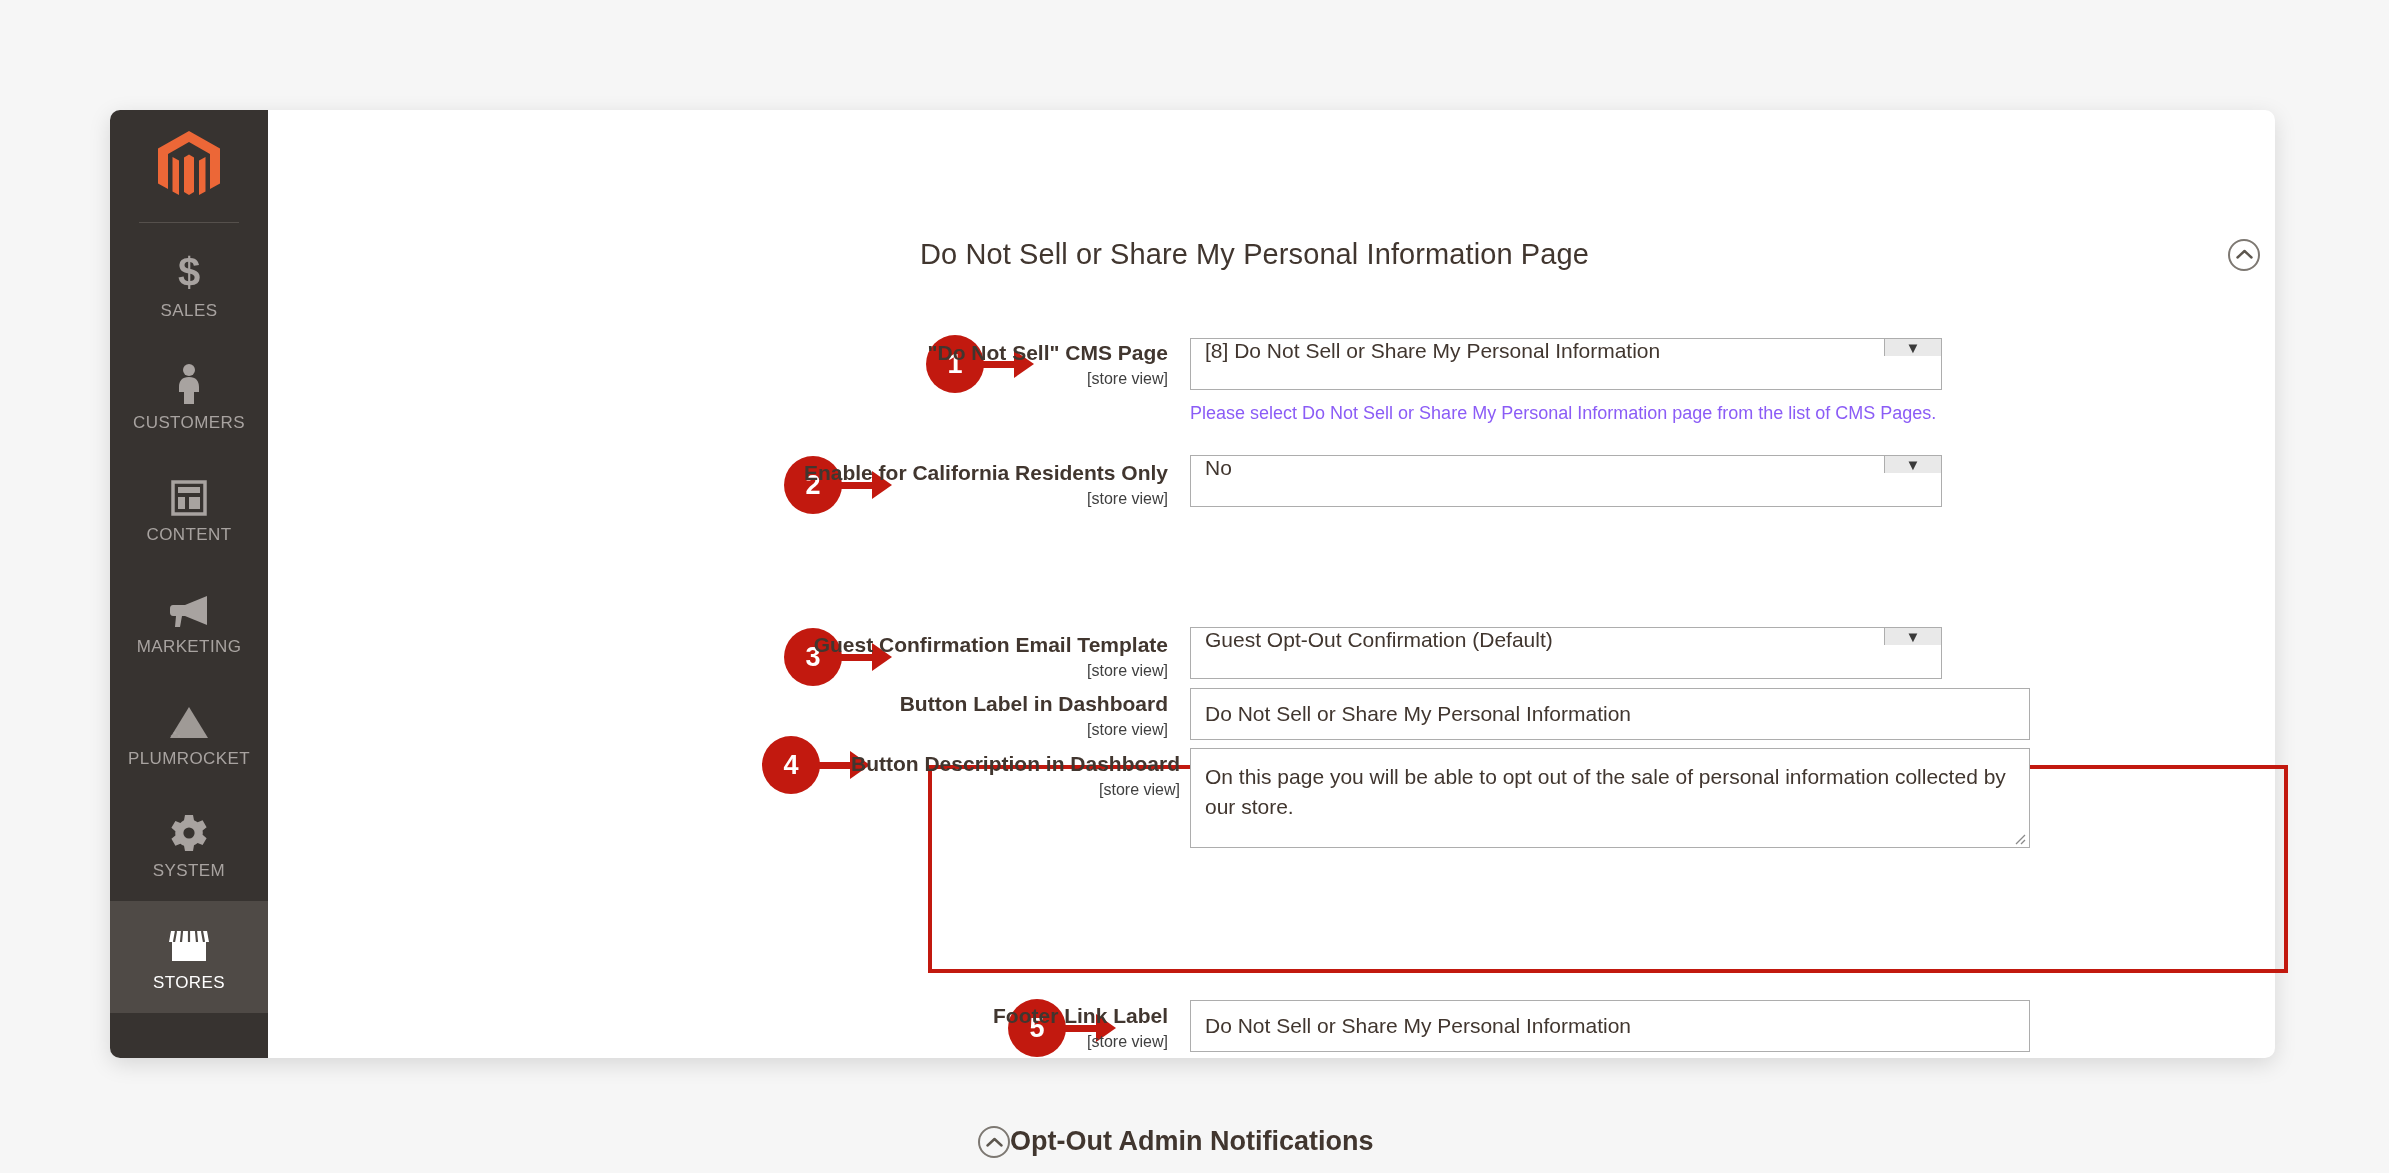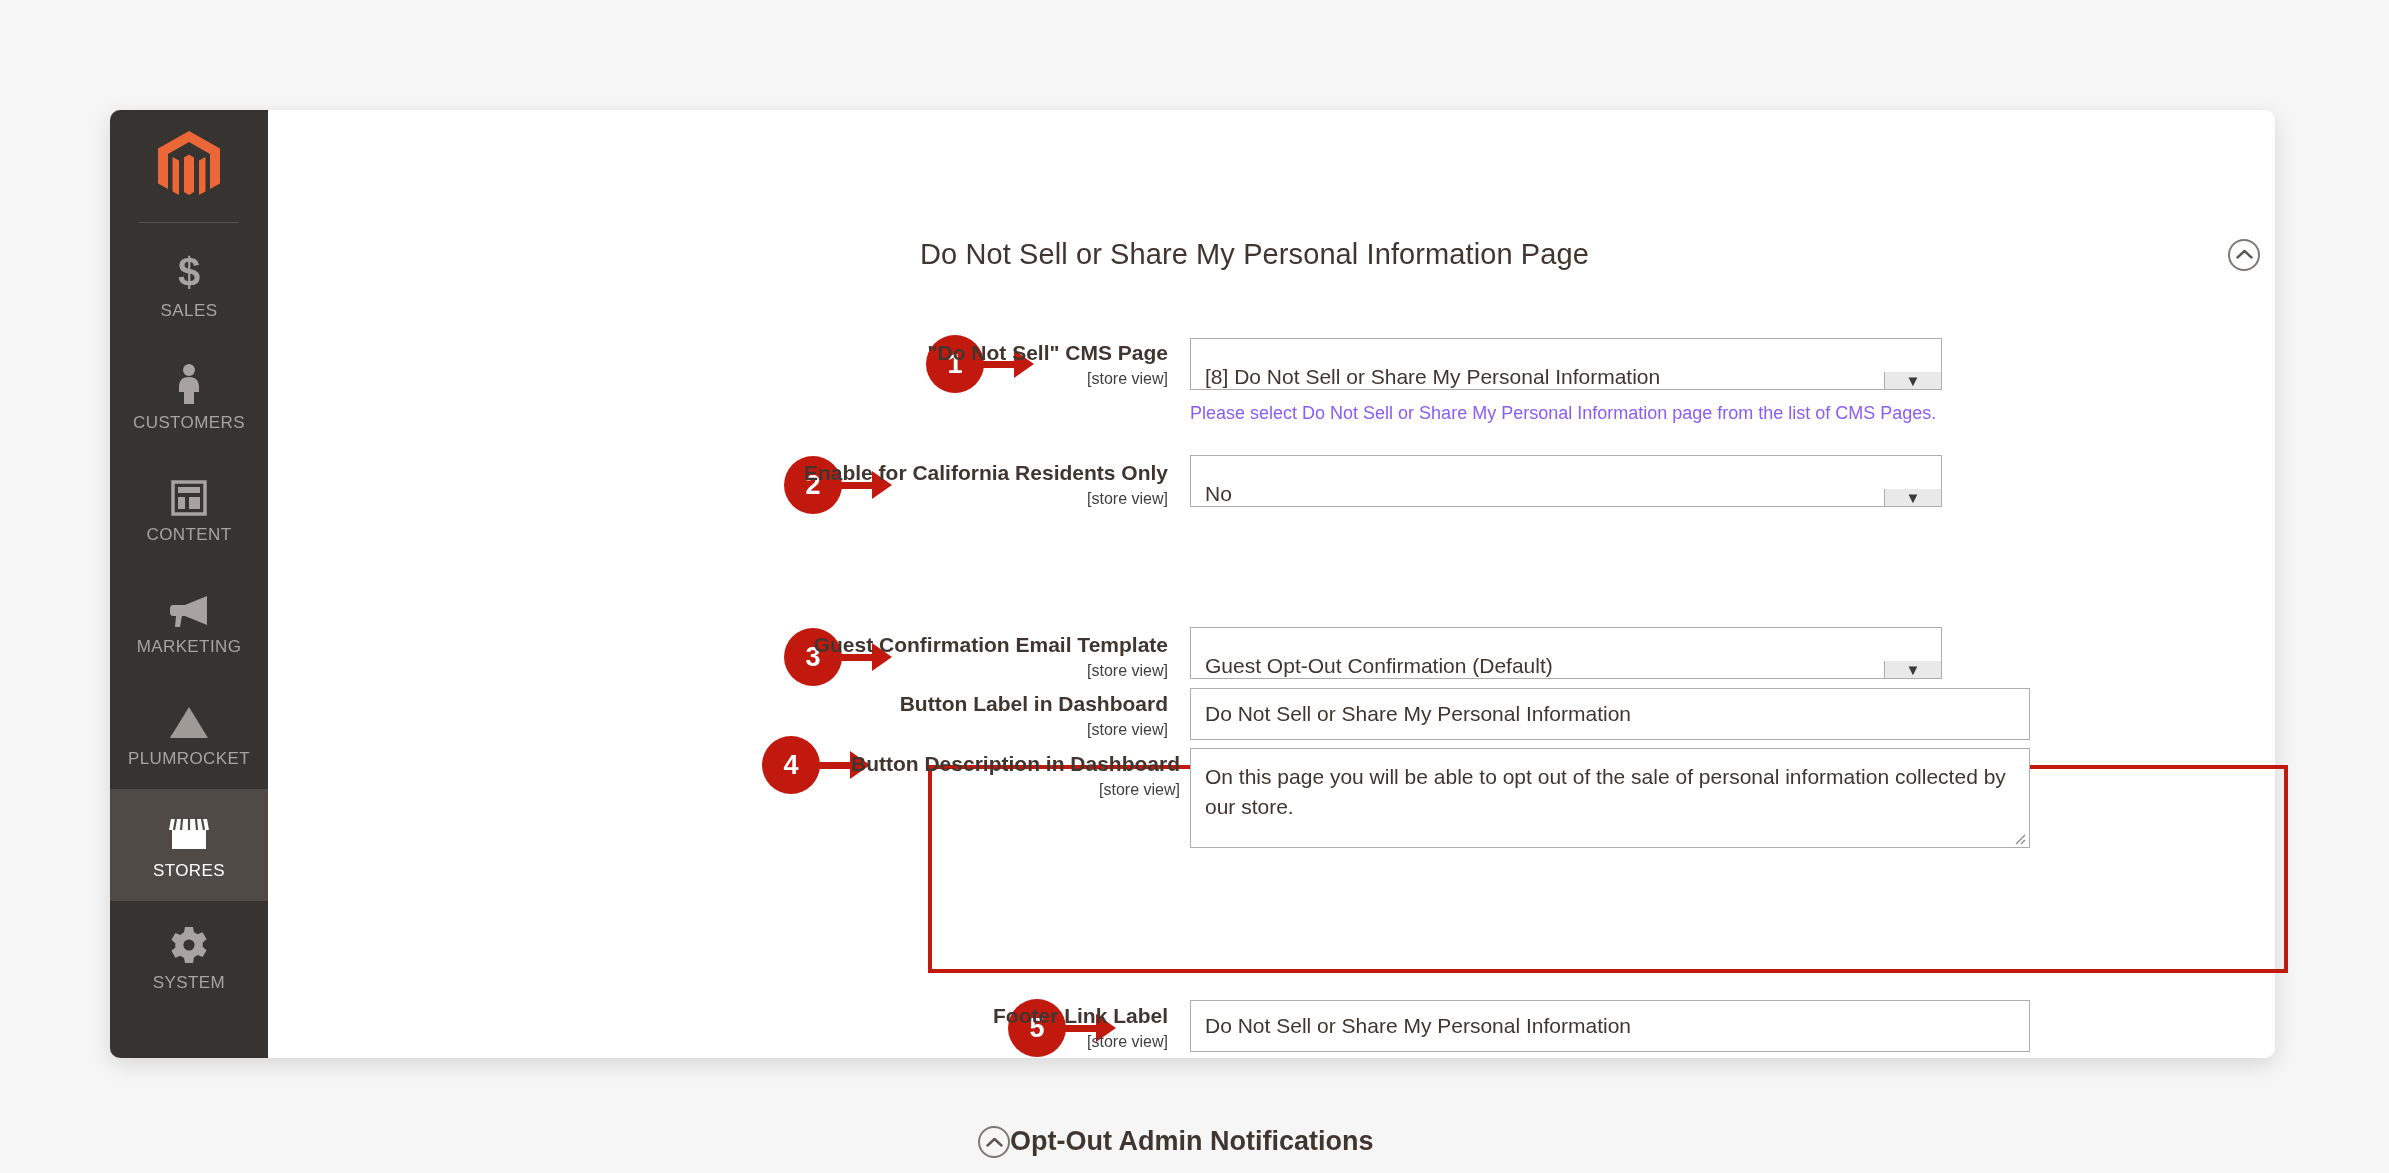--- a/index.html
+++ b/index.html
@@ -147,21 +147,21 @@
   .ctrl {
     position: absolute;
   }
   .select-box {
     display: flex;
     width: 752px;
     height: 52px;
     border: 1px solid #adadad;
     background: #fff;
     box-sizing: border-box;
-    align-items: flex-end;
+    align-items: flex-start;
   }
   .select-text {
     flex: 1;
     display: flex;
     align-items: center;
     padding-left: 14px;
     font-size: 21px;
     color: #41362f;
     white-space: nowrap;
     overflow: hidden;
@@ -346,39 +346,39 @@
           <svg width="42" height="34" viewBox="0 0 42 34" fill="currentColor" aria-hidden="true">
             <path d="M21 1 L40 32 L2 32 Z" opacity="0.92"></path>
             <circle cx="7" cy="27" r="1.6" opacity="0.8"></circle>
             <circle cx="4" cy="30" r="1.3" opacity="0.6"></circle>
             <circle cx="11" cy="30" r="1.3" opacity="0.6"></circle>
           </svg>
         </span>
         <span class="nav-label">PLUMROCKET</span>
       </a>
 
+      <a class="nav-item">
+        <span class="nav-icon">
+          <svg width="38" height="38" viewBox="0 0 38 38" fill="currentColor" aria-hidden="true">
+            <path d="M15 1 h8 l1 5.2 a13 13 0 0 1 3.6 2.1 l5-2 4 6.9 -4 3.4 a13 13 0 0 1 0 4.2 l4 3.4 -4 6.9 -5-2 a13 13 0 0 1-3.6 2.1 L23 37 h-8 l-1-5.2 a13 13 0 0 1-3.6-2.1 l-5 2 -4-6.9 4-3.4 a13 13 0 0 1 0-4.2 l-4-3.4 4-6.9 5 2 A13 13 0 0 1 14 6.2 Z"></path>
+            <circle cx="19" cy="19" r="5.6" fill="#373330"></circle>
+          </svg>
+        </span>
+        <span class="nav-label">SYSTEM</span>
+      </a>
+
       <a class="nav-item active">
         <span class="nav-icon">
           <svg width="42" height="36" viewBox="0 0 42 36" aria-hidden="true">
             <path d="M3 3 L39 3 L41 14 L1 14 Z" fill="#ffffff"></path>
             <path d="M8 3 L6 14 M14 3 L13 14 M21 3 L21 14 M28 3 L29 14 M34 3 L36 14" stroke="#4f4a46" stroke-width="2.2"></path>
             <rect x="4" y="14" width="34" height="19" fill="#ffffff"></rect>
           </svg>
         </span>
         <span class="nav-label">STORES</span>
-      </a>
-
-      <a class="nav-item">
-        <span class="nav-icon">
-          <svg width="38" height="38" viewBox="0 0 38 38" fill="currentColor" aria-hidden="true">
-            <path d="M15 1 h8 l1 5.2 a13 13 0 0 1 3.6 2.1 l5-2 4 6.9 -4 3.4 a13 13 0 0 1 0 4.2 l4 3.4 -4 6.9 -5-2 a13 13 0 0 1-3.6 2.1 L23 37 h-8 l-1-5.2 a13 13 0 0 1-3.6-2.1 l-5 2 -4-6.9 4-3.4 a13 13 0 0 1 0-4.2 l-4-3.4 4-6.9 5 2 A13 13 0 0 1 14 6.2 Z"></path>
-            <circle cx="19" cy="19" r="5.6" fill="#373330"></circle>
-          </svg>
-        </span>
-        <span class="nav-label">SYSTEM</span>
       </a>
     </nav>
 
     <div class="content">
 
       <div class="section-head">
         <div class="section-title">Do Not Sell or Share My Personal Information Page</div>
         <div class="circle-chevron">
           <svg width="17" height="11" viewBox="0 0 17 11" aria-hidden="true">
             <path d="M1.5 8.5 L8.5 2 L15.5 8.5" fill="none" stroke="#5d574f" stroke-width="2.4" stroke-linecap="round" stroke-linejoin="round"></path>

